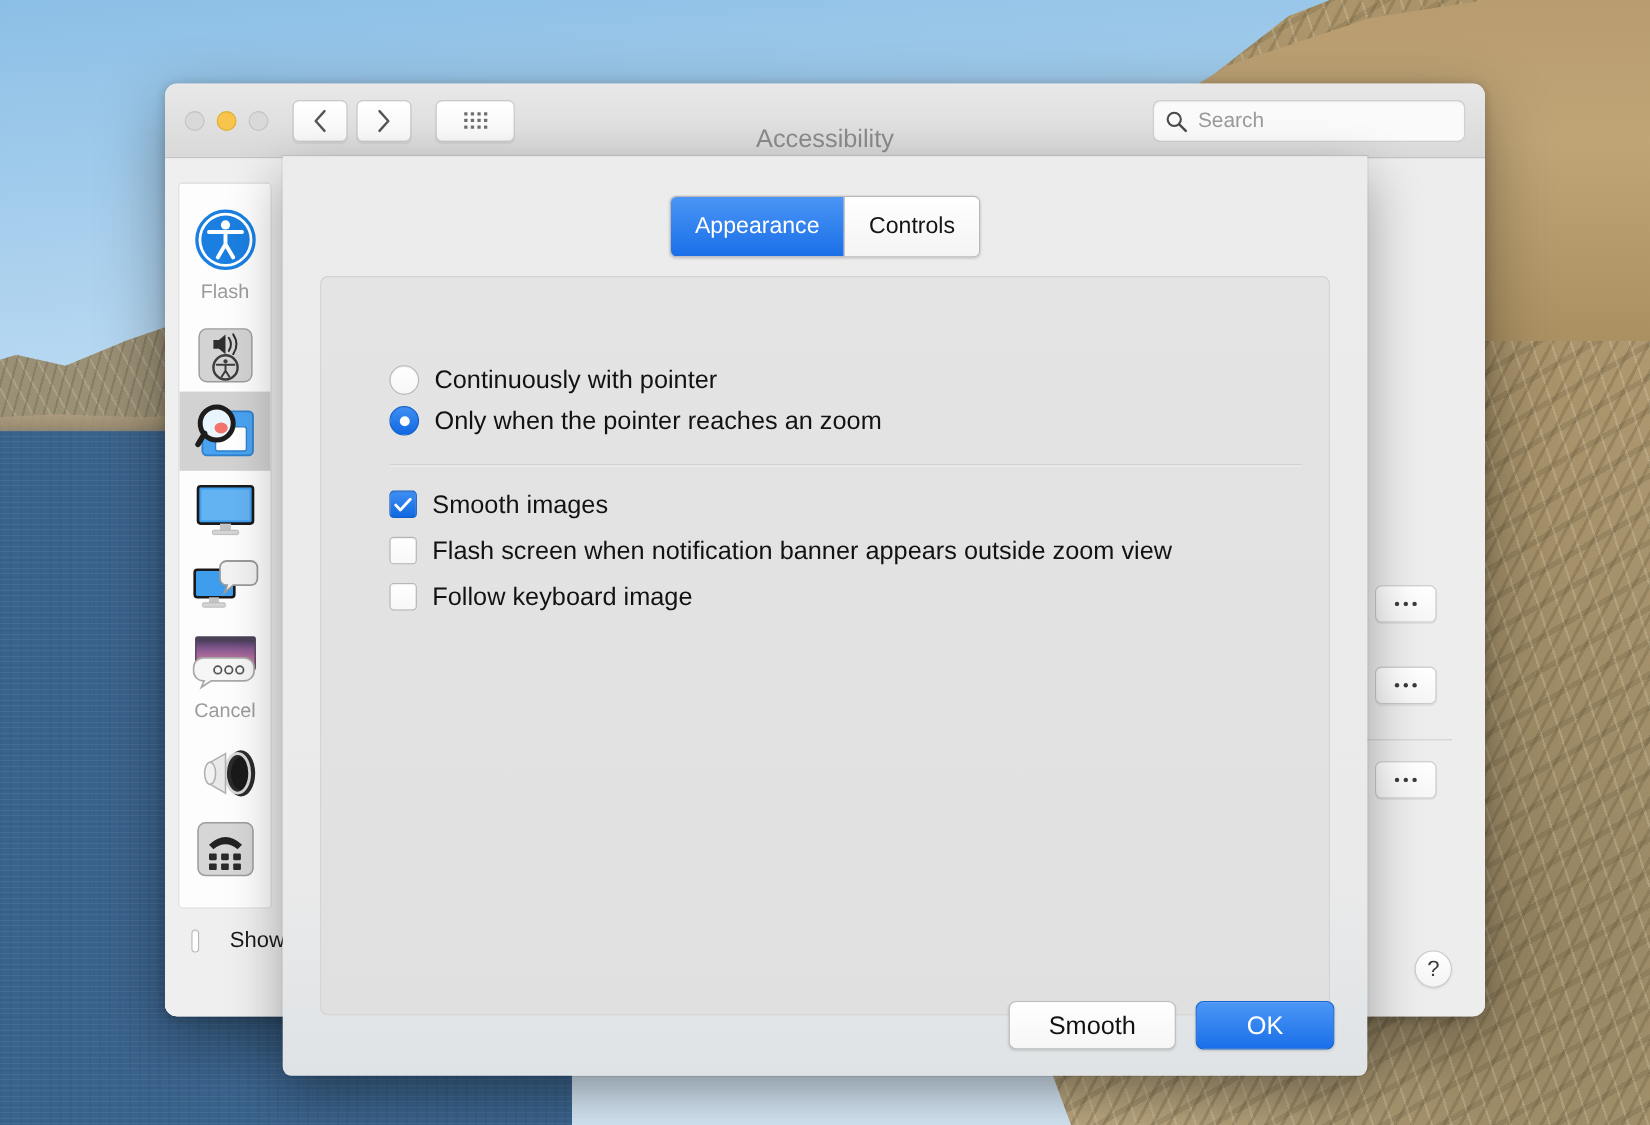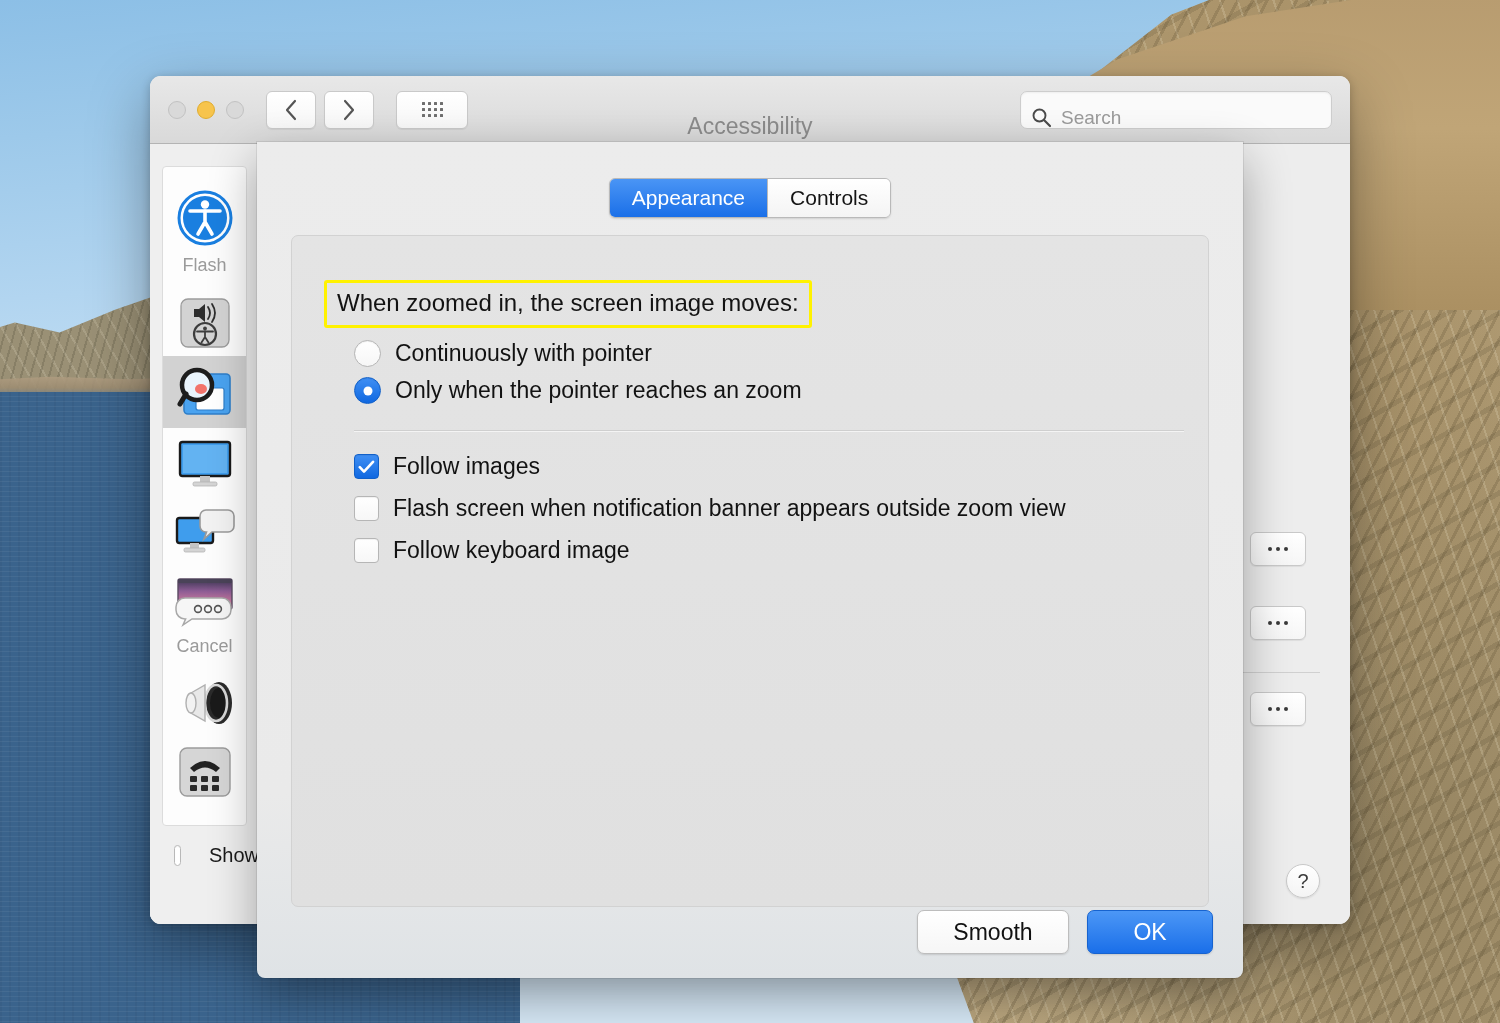--- a/index.html
+++ b/index.html
@@ -144,26 +144,26 @@
   .grid-dots i { width: 3px; height: 3px; background: #6f6f6f; display:block; border-radius: .5px; }
 
   .win-title {
     position: absolute; left: 0; right: 0; top: 16px; height: 68px;
     display: flex; align-items: center; justify-content: center;
     font-size: 23px; color: #8b8b8b; pointer-events: none;
   }
 
   .search-wrap {
     position: absolute; right: 18px; top: 15px;
-    width: 312px; height: 38px;
+    width: 284px; height: 38px;
     background: #fafafa;
     border: 1px solid #cdcdcd;
     border-radius: 7px;
-    display: flex; align-items: flex-start;
-    padding: 15px 10px;
+    display: flex; align-items: center;
+    padding: 0 10px;
     box-shadow: inset 0 1px 2px rgba(0,0,0,0.05);
   }
   .search-ph { font-size: 19px; color: #9a9a9a; margin-left: 9px; }
 
   
   .win-body {
     position: relative;
     height: 780px;
     background: #ededed;
     display: flex;
@@ -243,21 +243,21 @@
     box-shadow: 0 18px 48px rgba(0,0,0,0.33), 0 0 0 1px rgba(0,0,0,0.08);
   }
 
   .seg-wrap { display: flex; justify-content: center; padding-top: 36px; }
   .segmented {
     display: flex;
     border-radius: 6px;
     overflow: hidden;
     border: 1px solid #b9b9b9;
     box-shadow: 0 1px 2px rgba(0,0,0,0.12);
-    height: 40px;
+    height: 56px;
   }
   .seg {
     padding: 0 22px;
     display: flex; align-items: center; justify-content: center;
     font-size: 21px;
     background: linear-gradient(180deg, #ffffff 0%, #f4f4f4 100%);
     color: #141414;
   }
   .seg.active {
     background: linear-gradient(180deg, #4a95f5 0%, #1a6fe8 100%);
@@ -277,21 +277,21 @@
 
   .hl-label {
     display: inline-block;
     font-size: 24px; color: #131313;
     border: 3px solid #fff200;
     border-radius: 3px;
     padding: 6px 10px 8px;
     margin-left: -8px;
   }
 
-  .radio-list { margin-top: 12px; padding-left: 22px; }
+  .radio-list { margin-top: 36px; padding-left: 22px; }
   .radio-row { display: flex; align-items: center; gap: 14px; margin-bottom: 10px; }
   .radio {
     width: 27px; height: 27px; border-radius: 50%;
     background: linear-gradient(180deg, #ffffff 0%, #f6f6f6 100%);
     border: 1px solid #b6b6b6;
     box-shadow: inset 0 1px 1px rgba(0,0,0,0.06);
     flex: 0 0 27px;
     position: relative;
   }
   .radio.on {
@@ -552,21 +552,20 @@
 
     <div class="seg-wrap">
       <div class="segmented">
         <div class="seg active">Appearance</div>
         <div class="seg">Controls</div>
       </div>
     </div>
 
     <div class="sheet-content">
 
-      <div class="hl-label">When zoomed in, the screen image moves:</div>
 
       <div class="radio-list">
         <div class="radio-row">
           <span class="radio"></span>
           <span class="opt-label">Continuously with pointer</span>
         </div>
         <div class="radio-row">
           <span class="radio on"></span>
           <span class="opt-label">Only when the pointer reaches an zoom</span>
         </div>
@@ -574,21 +573,21 @@
 
       <div class="divider"></div>
 
       <div class="check-list">
         <div class="check-row">
           <span class="cb on">
             <svg width="17" height="14" viewBox="0 0 17 14">
               <path d="M1.8 7.2 L6 11.6 L15 1.8" fill="none" stroke="#ffffff" stroke-width="2.6" stroke-linecap="round" stroke-linejoin="round"></path>
             </svg>
           </span>
-          <span class="opt-label">Follow images</span>
+          <span class="opt-label">Smooth images</span>
         </div>
         <div class="check-row">
           <span class="cb">
             
           </span>
           <span class="opt-label">Flash screen when notification banner appears outside zoom view</span>
         </div>
         <div class="check-row">
           <span class="cb">
             

